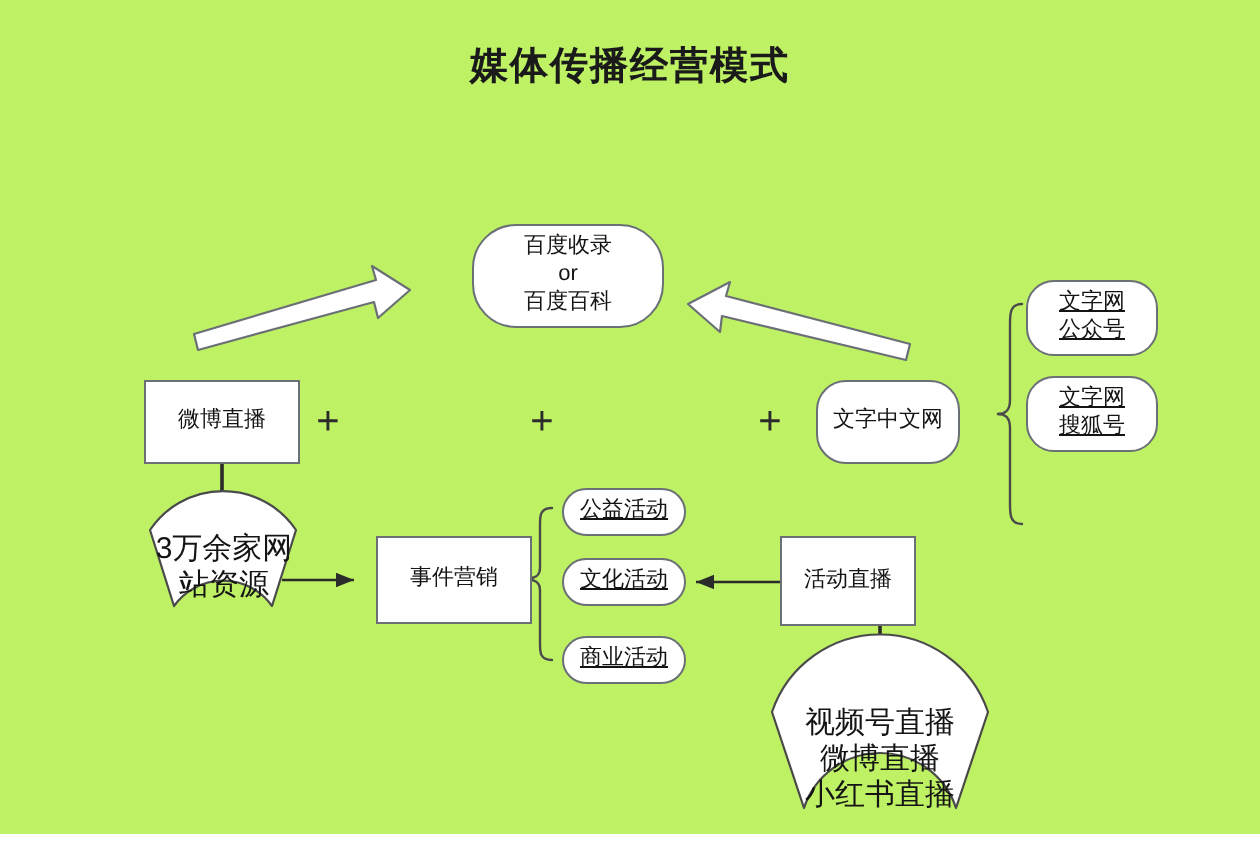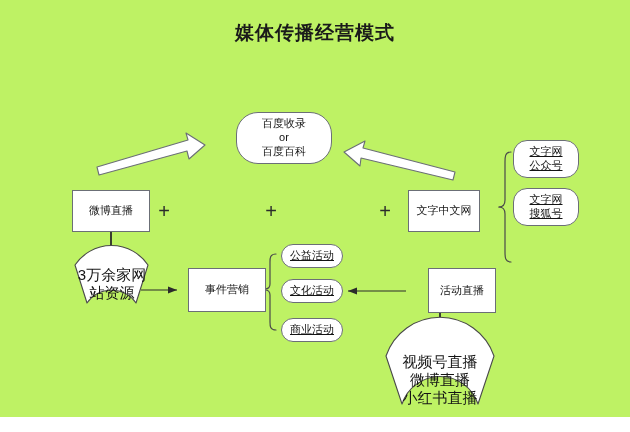--- a/index.html
+++ b/index.html
@@ -140,39 +140,39 @@
   <div class="node" style="left:72px; top:190px; width:78px; height:42px;">微博直播</div>
 
   <div class="plus" style="left:155px; top:202px;">+</div>
 
 
   <div class="plus" style="left:262px; top:202px;">+</div>
 
 
   <div class="plus" style="left:376px; top:202px;">+</div>
 
-  <div class="node" style="left:408px; top:190px; width:72px; height:42px;">文字中文网</div>
+  <div class="node" style="left:408px; top:190px; width:72px; height:42px;border-radius:15px;">文字中文网</div>
 
   <div class="node rounded" style="left:513px; top:140px; width:66px; height:38px;">文字网
 公众号</div>
 
   <div class="node rounded" style="left:513px; top:188px; width:66px; height:38px;">文字网
 搜狐号</div>
 
 
   <div class="arc-label" style="left:74px; top:268px; width:76px; height:32px;">3万余家网
 站资源</div>
 
   <div class="node rounded" style="left:281px; top:244px; width:62px; height:24px;">公益活动</div>
 
   <div class="node" style="left:188px; top:268px; width:78px; height:44px;">事件营销</div>
 
   <div class="node rounded" style="left:281px; top:318px; width:62px; height:24px;">商业活动</div>
 
   <div class="node rounded" style="left:281px; top:279px; width:62px; height:24px;">文化活动</div>
 
-  <div class="node" style="left:428px; top:268px; width:68px; height:45px;text-align:right;">活动直播</div>
+  <div class="node" style="left:390px; top:268px; width:68px; height:45px;text-align:right;">活动直播</div>
 
   <div class="arc-label" style="left:392px; top:358px; width:96px; height:44px;">视频号直播
 微博直播
 小红书直播</div>
 
 </div>
 
 </body></html>

